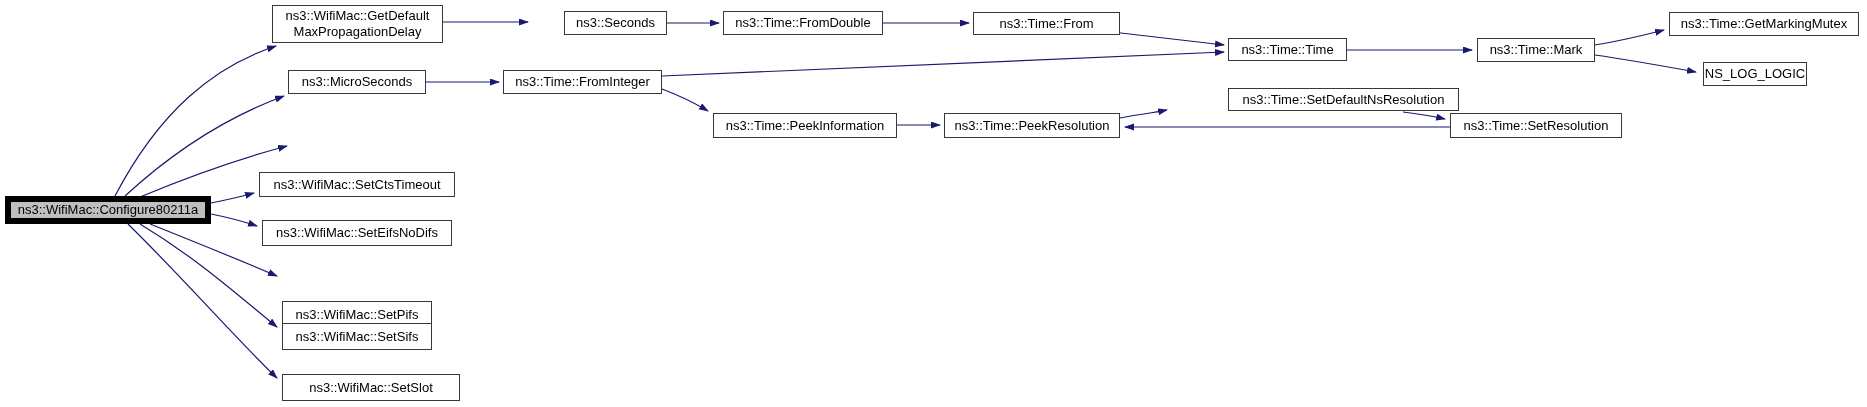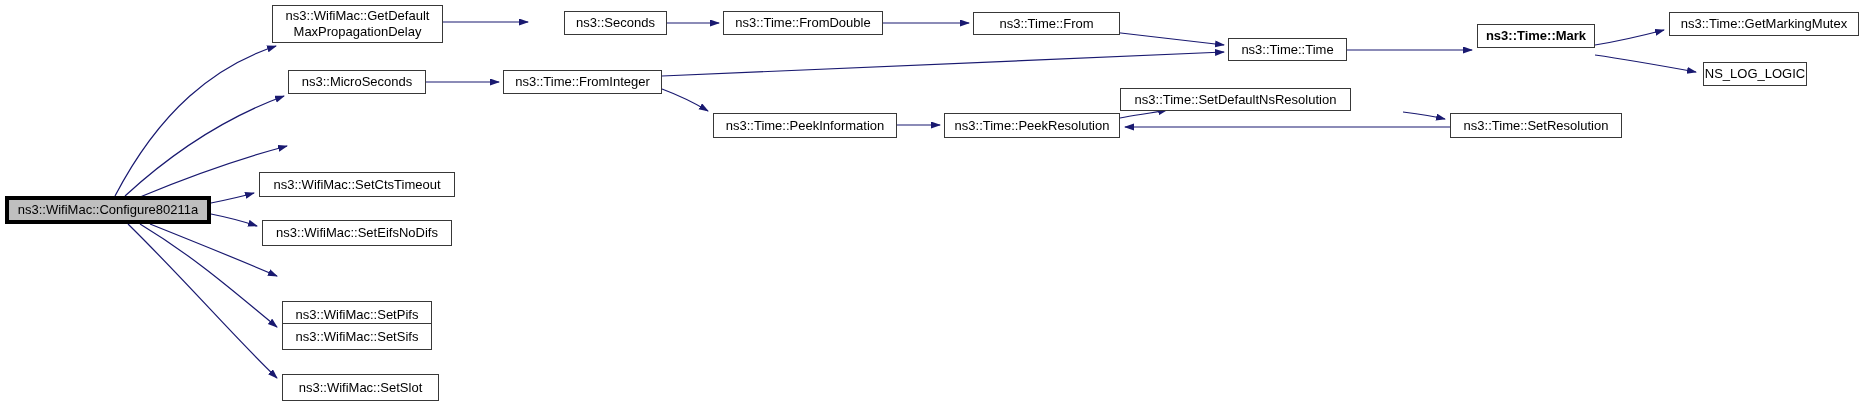--- a/index.html
+++ b/index.html
@@ -34,21 +34,21 @@
     display: flex;
     align-items: center;
     justify-content: center;
     text-align: center;
     white-space: pre-line;
     cursor: pointer;
     padding: 0 2px;
   }
   .node.root {
     background: #bfbfbf;
-    border: 4px solid #000000;
+    border: 6px solid #000000;
     cursor: default;
   }
   .edge {
     stroke: #191970;
     stroke-width: 1.2;
     fill: none;
   }
 </style>
 </head>
 <body>
@@ -86,27 +86,27 @@
   </svg>
 
   <div class="node root" style="left:5px;   top:196px; width:206px; height:28px;">ns3::WifiMac::Configure80211a</div>
   <div class="node" style="left:272px; top:5px;   width:171px; height:38px;text-align:center;">ns3::WifiMac::GetDefault
 MaxPropagationDelay</div>
   <div class="node" style="left:288px; top:70px;  width:138px; height:24px;">ns3::MicroSeconds</div>
   <div class="node" style="left:259px; top:172px; width:196px; height:25px;">ns3::WifiMac::SetCtsTimeout</div>
   <div class="node" style="left:262px; top:220px; width:190px; height:26px;">ns3::WifiMac::SetEifsNoDifs</div>
   <div class="node" style="left:282px; top:273px; width:150px; height:27px;margin-top:28px;">ns3::WifiMac::SetPifs</div>
   <div class="node" style="left:282px; top:323px; width:150px; height:27px;">ns3::WifiMac::SetSifs</div>
-  <div class="node" style="left:282px; top:374px; width:157px; height:27px;">ns3::WifiMac::SetSlot</div>
+  <div class="node" style="left:282px; top:374px; width:178px; height:27px;">ns3::WifiMac::SetSlot</div>
   <div class="node" style="left:532px; top:11px;  width:103px; height:24px;margin-left:32px;">ns3::Seconds</div>
   <div class="node" style="left:503px; top:70px;  width:159px; height:24px;">ns3::Time::FromInteger</div>
   <div class="node" style="left:723px; top:11px;  width:160px; height:24px;">ns3::Time::FromDouble</div>
   <div class="node" style="left:713px; top:113px; width:184px; height:25px;">ns3::Time::PeekInformation</div>
   <div class="node" style="left:973px; top:12px;  width:147px; height:23px;">ns3::Time::From</div>
   <div class="node" style="left:944px; top:113px; width:176px; height:25px;">ns3::Time::PeekResolution</div>
   <div class="node" style="left:1228px; top:38px; width:119px; height:23px;">ns3::Time::Time</div>
-  <div class="node" style="left:1120px; top:88px; width:231px; height:23px;">ns3::Time::SetDefaultNsResolution</div>
-  <div class="node" style="left:1477px; top:24px; width:118px; height:24px;font-weight:bold;">ns3::Time::Mark</div>
+  <div class="node" style="left:1228px; top:88px; width:231px; height:23px;">ns3::Time::SetDefaultNsResolution</div>
+  <div class="node" style="left:1477px; top:38px; width:118px; height:24px;">ns3::Time::Mark</div>
   <div class="node" style="left:1450px; top:113px; width:172px; height:25px;">ns3::Time::SetResolution</div>
   <div class="node" style="left:1669px; top:12px; width:190px; height:24px;">ns3::Time::GetMarkingMutex</div>
   <div class="node" style="left:1703px; top:62px; width:104px; height:24px;">NS_LOG_LOGIC</div>
 
 </div>
 
 </body></html>

